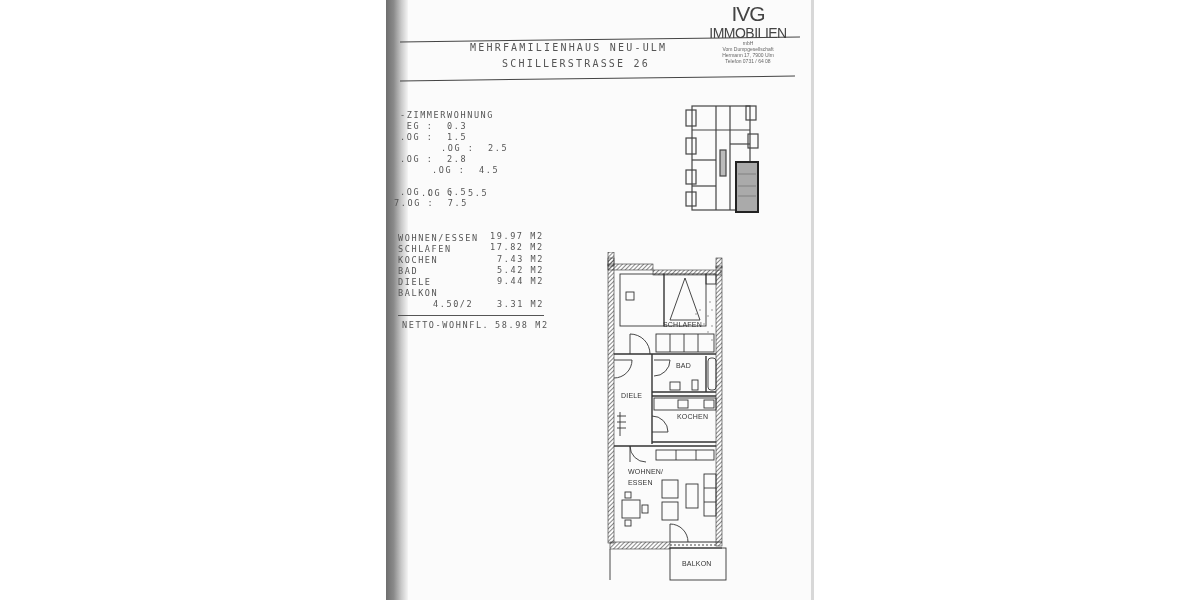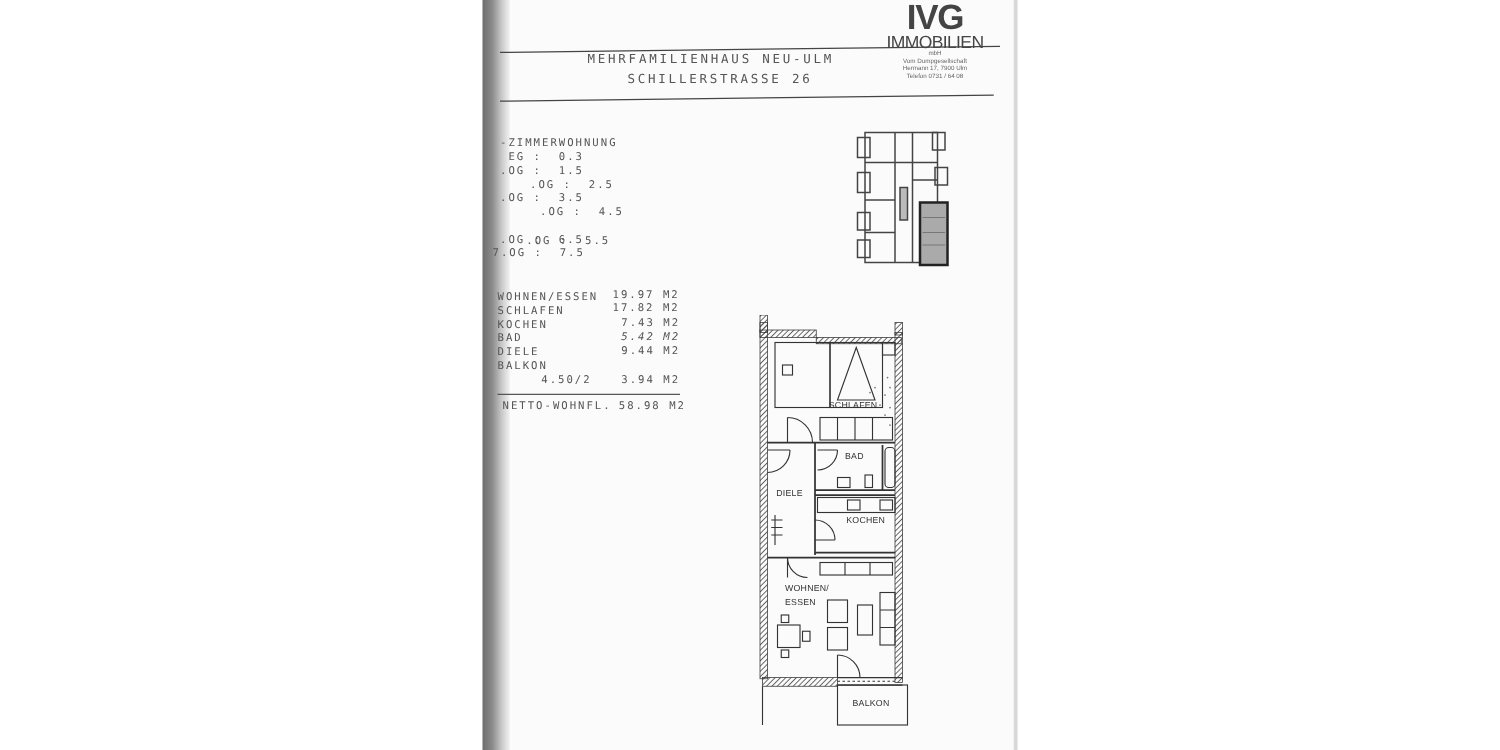--- a/index.html
+++ b/index.html
@@ -20,21 +20,21 @@
     }
 
     .rule { position: absolute; height: 1px; background: #444; }
 
     .title {
       position: absolute; color: #555; font-size: 10px; letter-spacing: 2.2px;
       white-space: nowrap;
     }
 
     .logo { position: absolute; left: 698px; top: 2px; width: 100px; text-align: center; color: #444; }
-    .logo .mark { font-family: "Liberation Sans", sans-serif; font-size: 28px; line-height: 24px; letter-spacing: -1px; font-weight: 700; }
+    .logo .mark { font-family: "Liberation Sans", sans-serif; font-size: 21px; line-height: 24px; letter-spacing: -1px; font-weight: 400; }
     .logo .name { font-family: "Liberation Sans", sans-serif; font-size: 14px; letter-spacing: -0.5px; line-height: 14px; }
     .logo .small { font-family: "Liberation Sans", sans-serif; font-size: 5px; line-height: 6px; color: #666; }
 
     .mono { position: absolute; color: #555; font-size: 8.5px; letter-spacing: 1.6px; white-space: pre; line-height: 10.6px; }
 
     .room-label { position: absolute; font-family: "Liberation Sans", sans-serif; font-size: 7px; color: #333; letter-spacing: 0.2px; }
 
     svg { position: absolute; }
   </style>
 </head>
@@ -56,42 +56,42 @@
   <div class="small">mbH</div>
   <div class="small">Vom Dumpgesellschaft</div>
   <div class="small">Hermann 17, 7900 Ulm</div>
   <div class="small">Telefon 0731 / 64 08</div>
 </div>
 
 <div class="mono" style="left:400px; top:110px;">-ZIMMERWOHNUNG</div>
 <div>
   <div class="mono" style="left:400px; top:121px;"><span> EG</span> :  <span>0.3</span></div>
   <div class="mono" style="left:400px; top:132px;"><span>.OG</span> :  <span>1.5</span></div>
-  <div class="mono" style="left:384px; top:143px;padding-left:40px;"><span>.OG</span> :  <span>2.5</span></div>
-  <div class="mono" style="left:400px; top:154px;"><span>.OG</span> :  <span>3.5</span></div>
+  <div class="mono" style="left:401px; top:143px;padding-left:40px;"><span>.OG</span> :  <span>2.5</span></div>
+  <div class="mono" style="left:400px; top:154px;"><span>.OG</span> :  <span>2.8</span></div>
   <div class="mono" style="left:400px; top:165px;padding-left:32px;"><span>.OG</span> :  <span>4.5</span></div>
   <div class="mono" style="left:421px; top:176px;margin-top:12px;"><span>.OG</span> :  <span>5.5</span></div>
   <div class="mono" style="left:400px; top:187px;"><span>.OG</span> :  <span>6.5</span></div>
   <div class="mono" style="left:394px; top:198px;"><span>7.OG</span> :  <span>7.5</span></div>
 </div>
 
 <div>
   <div class="mono" style="left:398px; top:233px;">WOHNEN/ESSEN</div>
   <div class="mono" style="left:490px; top:231px;">19.97 M2</div>
   <div class="mono" style="left:398px; top:244px;">SCHLAFEN</div>
   <div class="mono" style="left:490px; top:242px;">17.82 M2</div>
   <div class="mono" style="left:398px; top:255px;">KOCHEN</div>
   <div class="mono" style="left:497px; top:254px;">7.43 M2</div>
   <div class="mono" style="left:398px; top:266px;">BAD</div>
-  <div class="mono" style="left:497px; top:265px;font-style:italic;">5.42 M2</div>
+  <div class="mono" style="left:497px; top:265px;">5.42 M2</div>
   <div class="mono" style="left:398px; top:277px;">DIELE</div>
   <div class="mono" style="left:497px; top:276px;">9.44 M2</div>
   <div class="mono" style="left:398px; top:288px;">BALKON</div>
   <div class="mono" style="left:433px; top:299px;">4.50/2</div>
-  <div class="mono" style="left:497px; top:299px;">3.94 M2</div>
+  <div class="mono" style="left:497px; top:299px;">3.31 M2</div>
   <div class="rule" style="left:398px; top:315px; width:146px; background:#555;"></div>
   <div class="mono" style="left:402px; top:320px;">NETTO-WOHNFL.</div>
   <div class="mono" style="left:495px; top:320px;">58.98 M2</div>
 </div>
 
 <svg style="left:682px; top:100px;" width="82" height="120" viewBox="0 0 82 120">
   <g fill="none" stroke="#444" stroke-width="1.2">
     <rect x="10" y="6" width="58" height="104"></rect>
     <rect x="4" y="10" width="10" height="16"></rect>
     <rect x="64" y="6" width="10" height="14"></rect>

